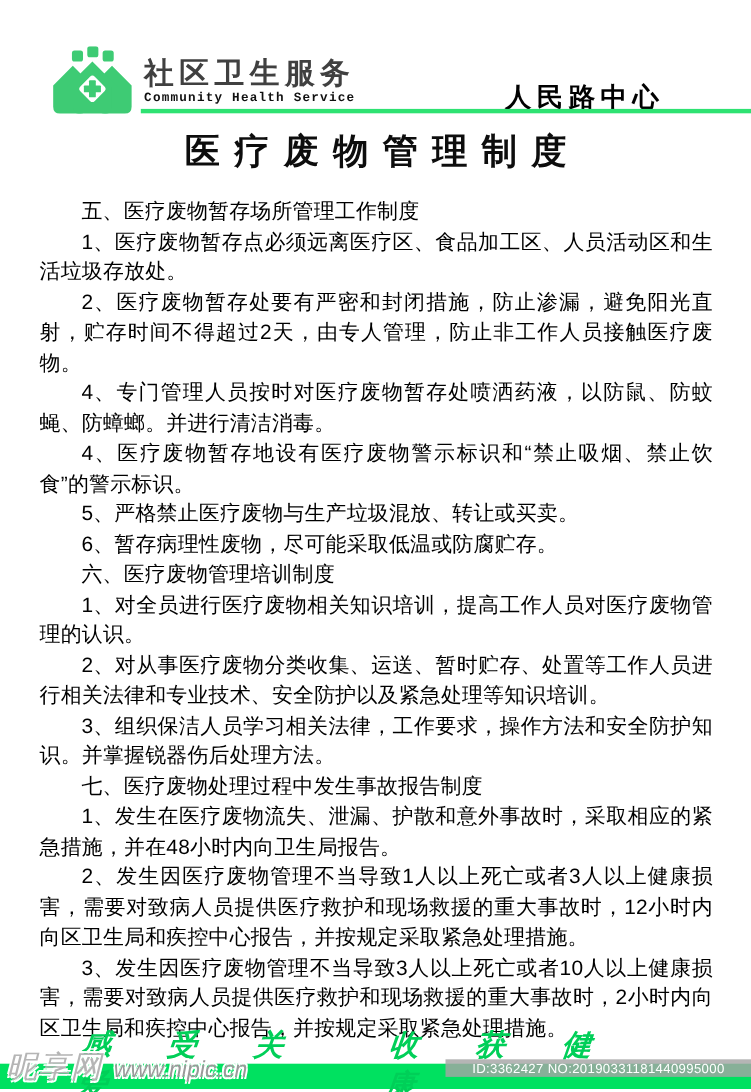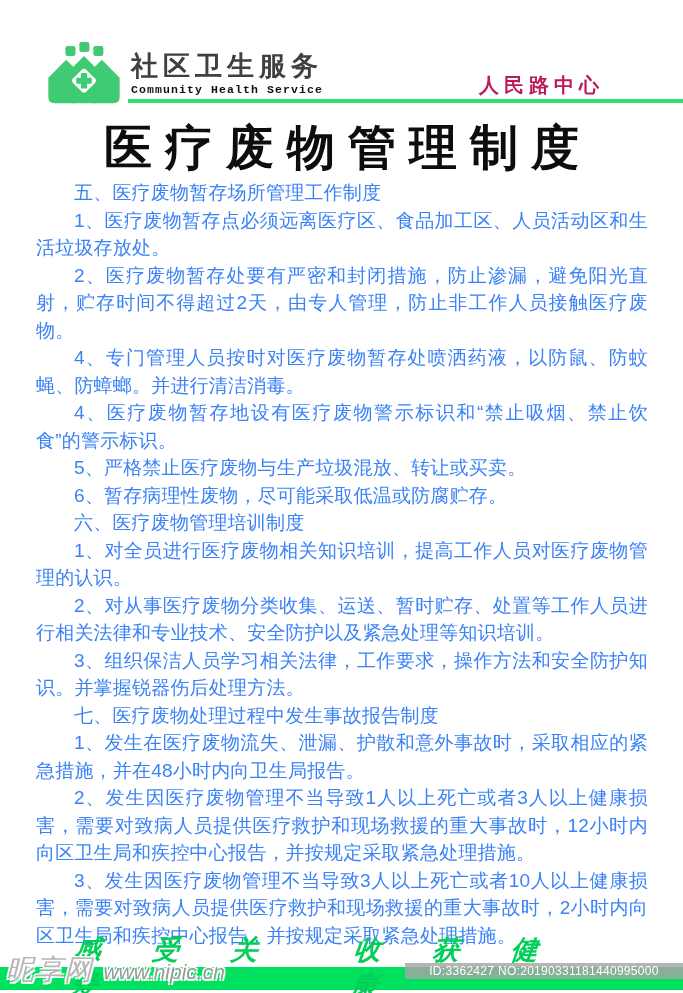--- a/index.html
+++ b/index.html
@@ -10,30 +10,30 @@
     font-family:"Liberation Sans", sans-serif; color:#111;
   }
   
   .header { position:absolute; top:42px; left:45px; right:0; height:62px; }
   .logo-wrap { display:flex; align-items:flex-start; }
   .logo-icon { flex:0 0 auto; margin-right:8px; }
   .logo-text { padding-top:10px; }
   .logo-cn { font-size:27px; font-weight:bold; letter-spacing:5px; color:#404040; line-height:1.05; }
   .logo-en { font-size:11.5px; font-weight:bold; letter-spacing:1.1px; color:#101010; margin-top:3px;
              font-family:"Liberation Mono","DejaVu Sans Mono",monospace; }
-  .center-name { position:absolute; top:30px; right:79px; font-size:20px; font-weight:bold;
-                 letter-spacing:5px; color:#be185d; }
+  .center-name { position:absolute; top:30px; right:79px; font-size:24px; font-weight:bold;
+                 letter-spacing:5px; color:#000000; }
   .header-rule { position:absolute; top:99px; left:128px; right:0; height:4px; background:#2ee272; }
   
   .doc-title { position:absolute; top:116px; left:0; right:0; text-align:center;
-               font-size:48px; font-weight:bold; letter-spacing:13px; padding-left:13px; color:#0d0d0d; }
+               font-size:32px; font-weight:bold; letter-spacing:13px; padding-left:13px; color:#0d0d0d; }
   
   .doc-body { position:absolute; top:179px; left:36px; right:35px; }
   .doc-body p { margin:0; text-indent:2em; font-size:19px; line-height:27.5px;
-                color:#3b82f6; text-align:justify; letter-spacing:0.2px; }
+                color:#000000; text-align:justify; letter-spacing:0.2px; }
   
   .slogan { position:absolute; top:932px; left:72px; right:52px; display:flex;
             justify-content:space-between; color:#00cf58; font-size:27px; font-weight:bold;
             font-style:italic; z-index:3; }
   .slogan span { letter-spacing:22px; transform:skewX(-6deg); display:inline-block; }
   .footer-band { position:absolute; top:967px; left:0; right:0; height:23px; background:#00e160; z-index:1; }
   .watermark { position:absolute; top:951px; left:6px; z-index:4; white-space:nowrap;
                font-style:italic; font-weight:normal; }
   .wm-site { font-size:28px; color:#b5b5b5; letter-spacing:1px;
              text-shadow:-1.5px -1.5px 0 #fff, 1.5px -1.5px 0 #fff, -1.5px 1.5px 0 #fff, 1.5px 1.5px 0 #fff; }

